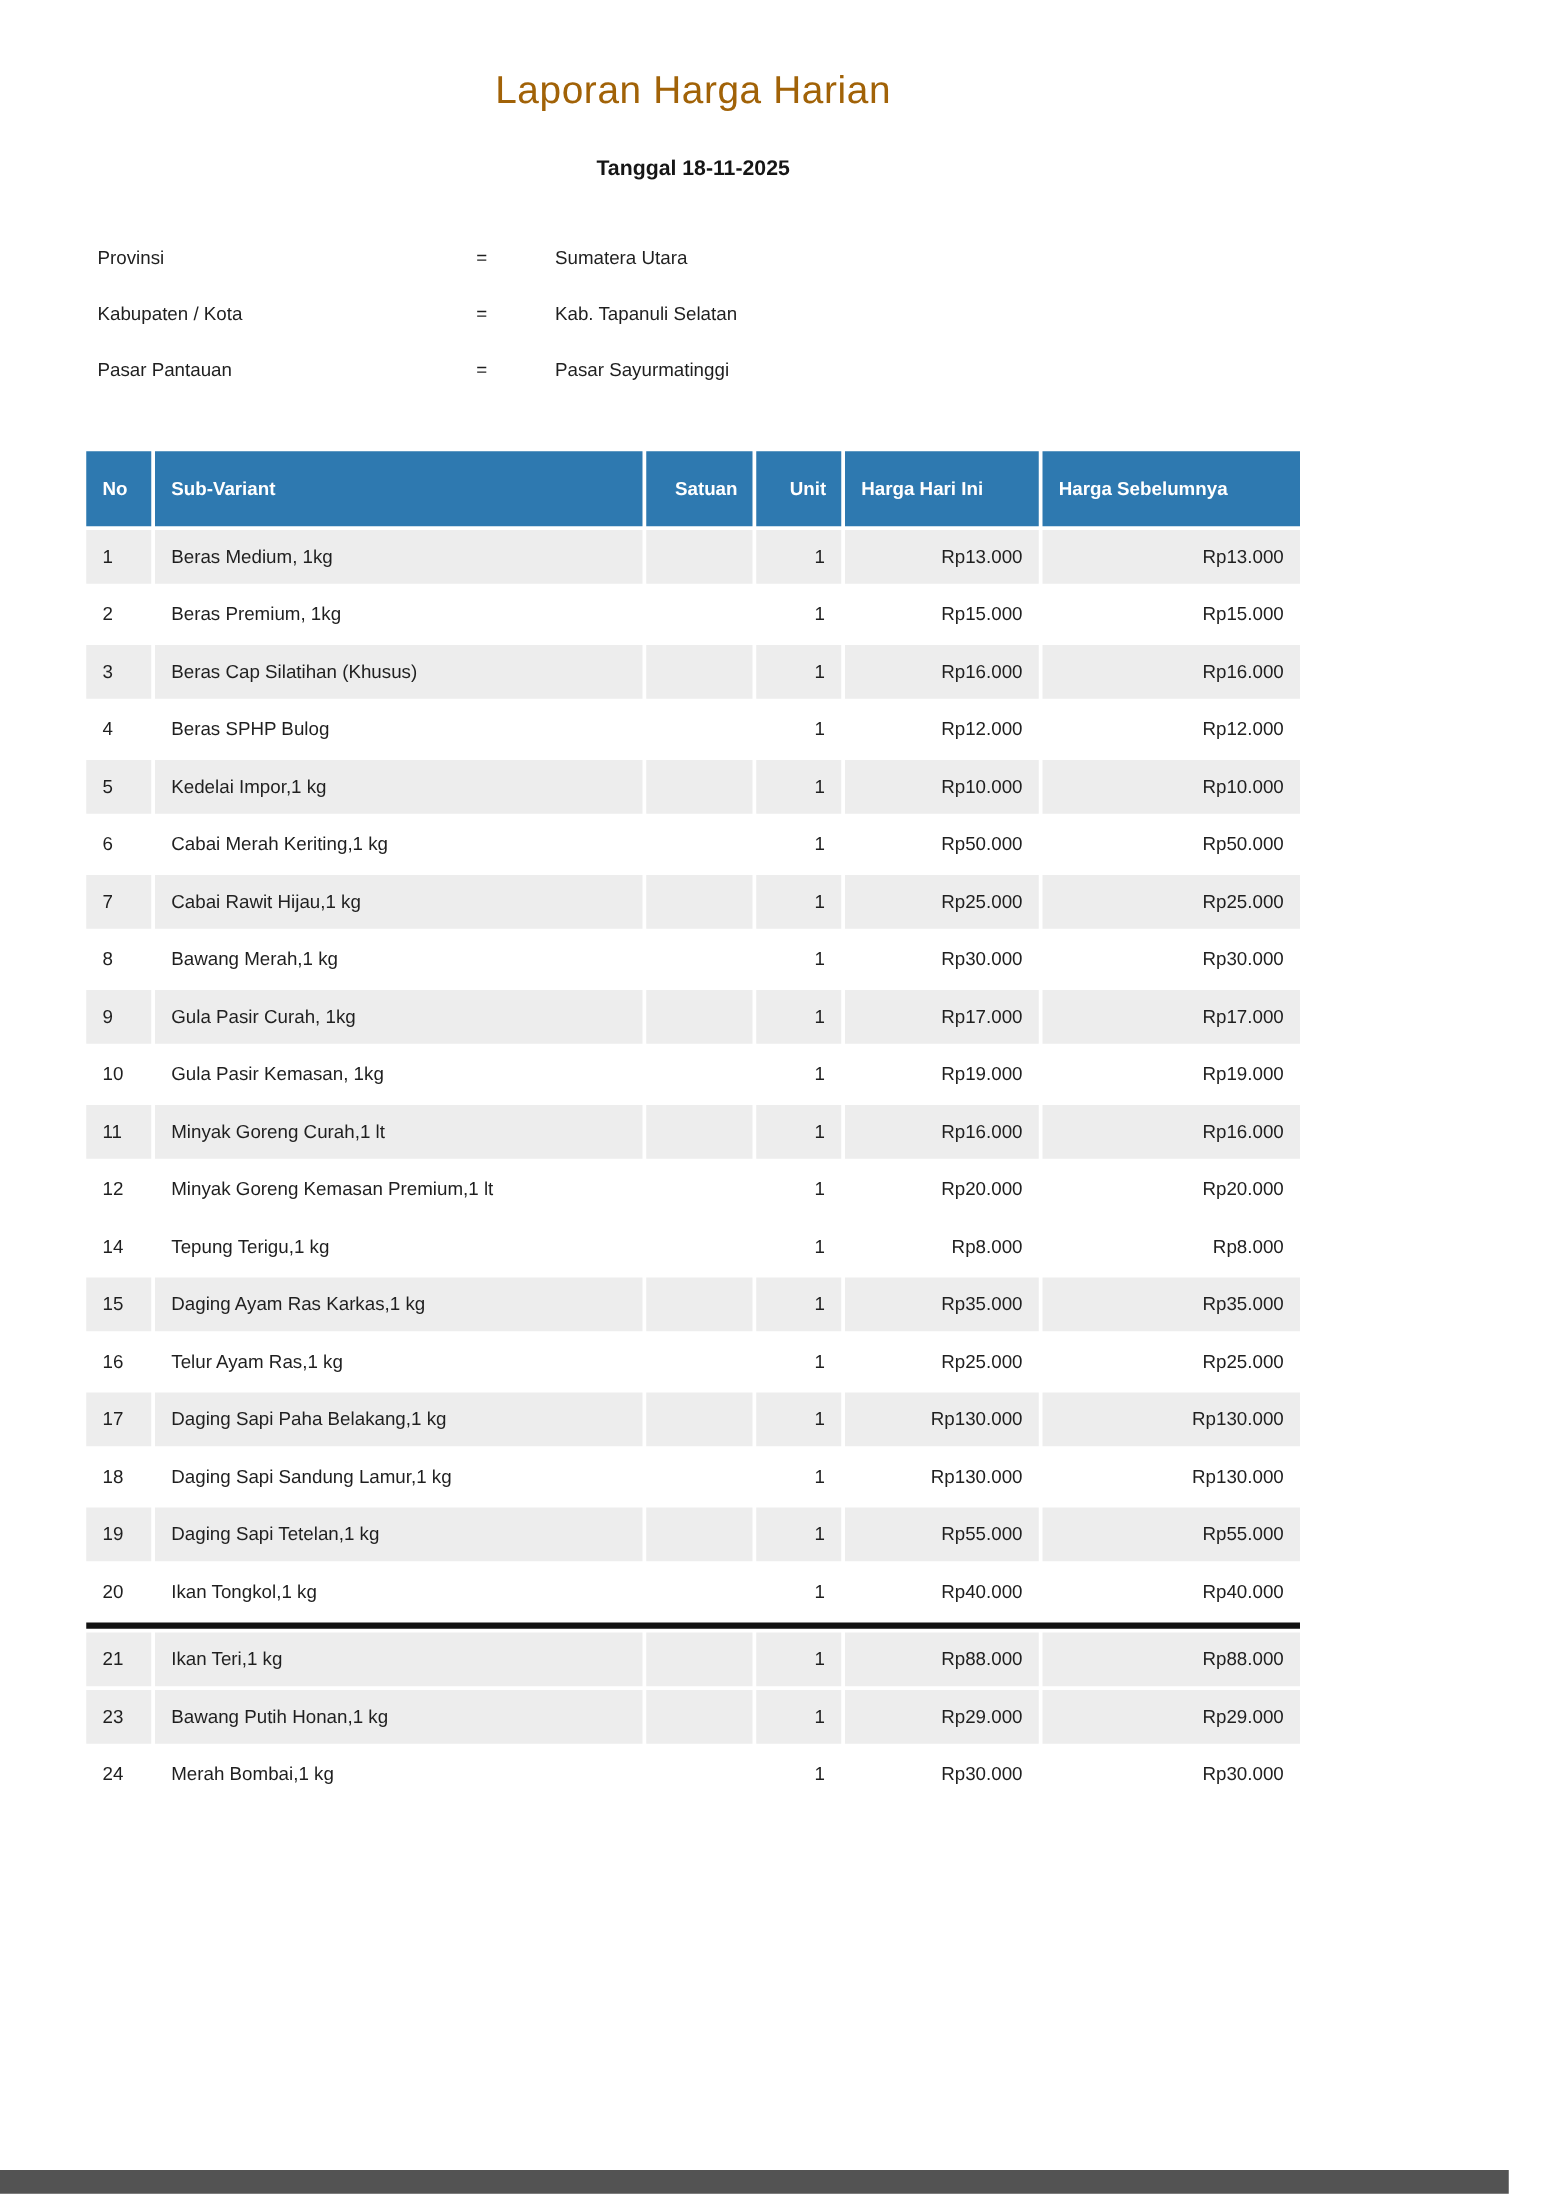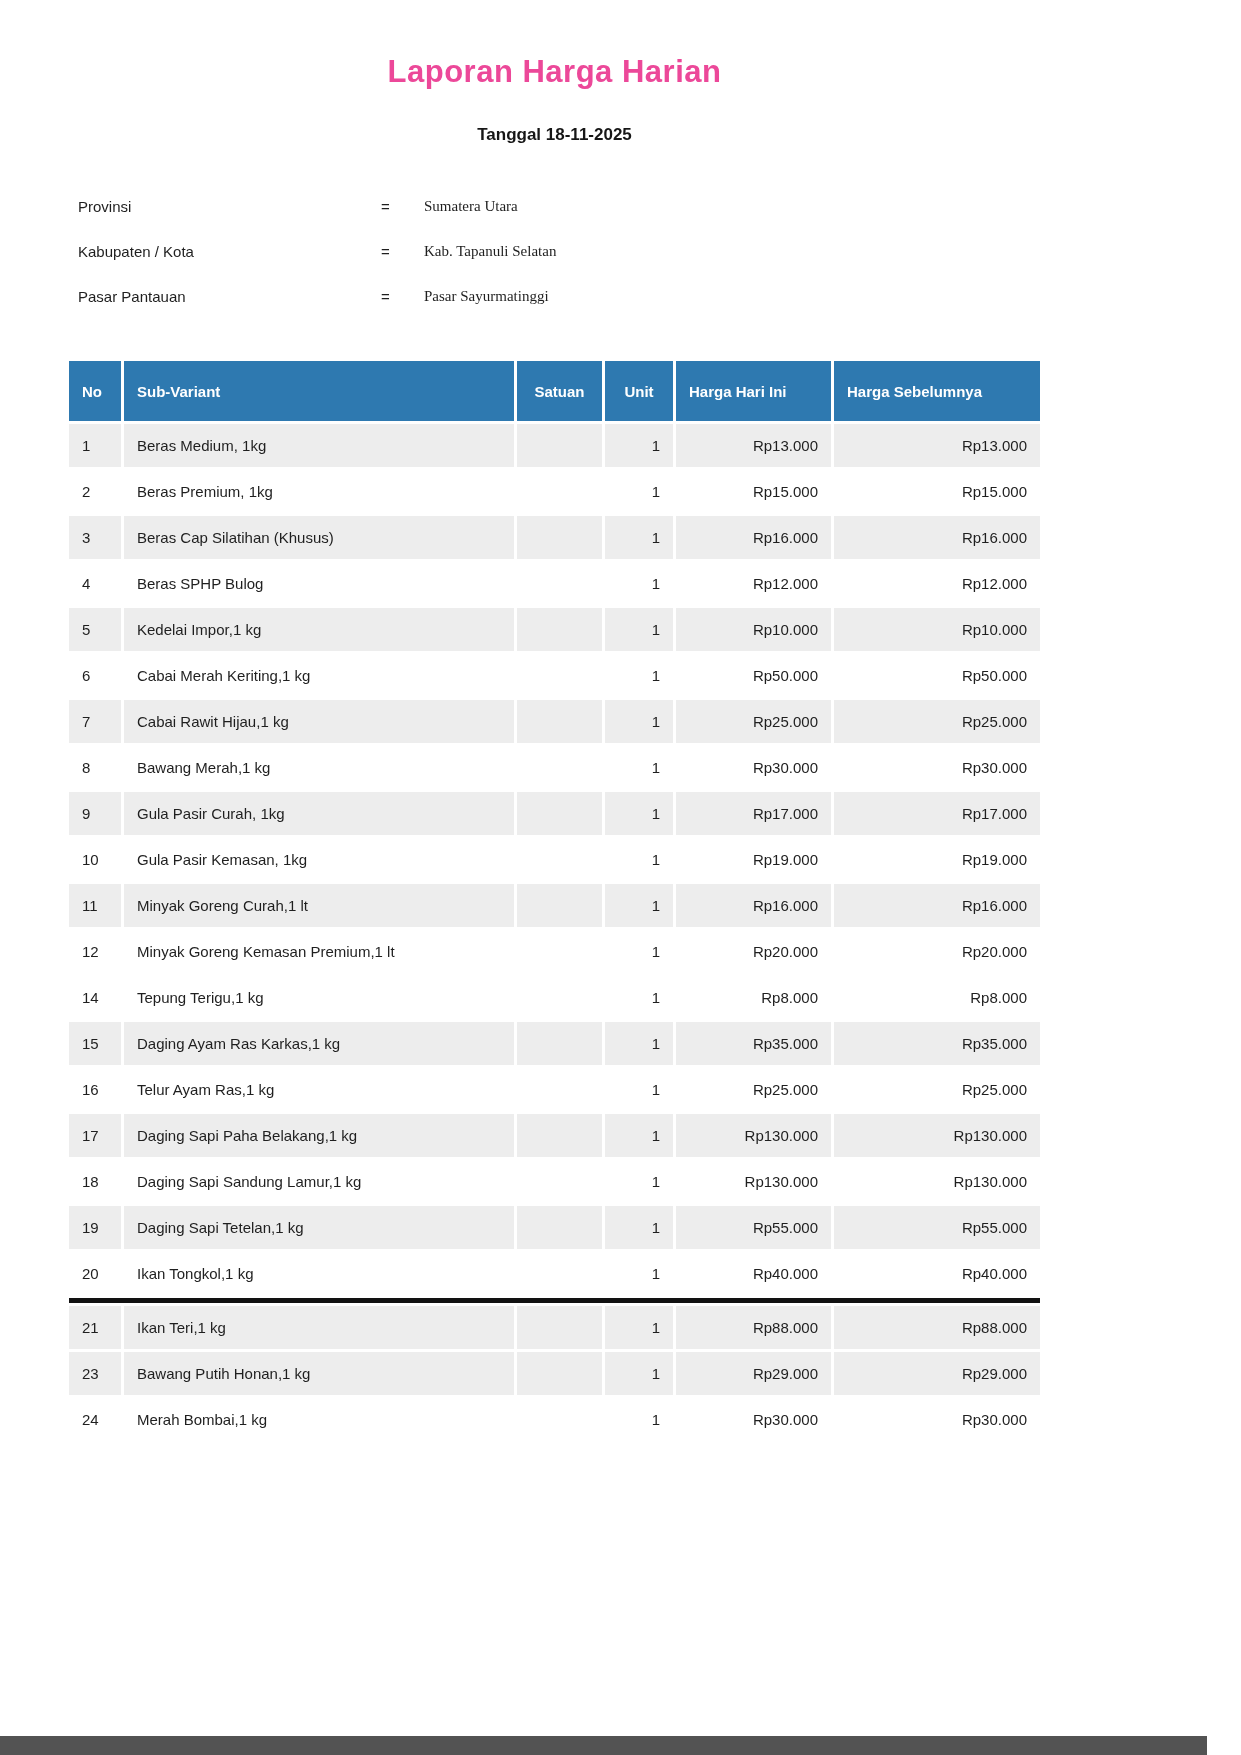--- a/index.html
+++ b/index.html
@@ -14,57 +14,57 @@
   .page {
     position: absolute;
     left: 66px; top: 0;
     width: 977px;
   }
   .title {
     margin: 53px 0 0 0;
     text-align: center;
     font-size: 31px;
     line-height: 38px;
-    font-weight: bold;
-    color: #ec4899;
+    font-weight: normal;
+    color: #a16207;
     letter-spacing: 0.5px;
   }
   .subtitle {
     margin: 33px 0 16px 0;
     text-align: center;
     font-size: 17px;
     line-height: 21px;
     font-weight: bold;
     color: #161616;
   }
   .meta { margin-top: 53px; }
   .meta-row { position: relative; height: 45px; font-size: 15px; }
   .meta-label { position: absolute; left: 12px; top: 0; }
   .meta-eq    { position: absolute; left: 315px; top: 0; }
-  .meta-val   { position: absolute; left: 358px; top: 0; font-family: Liberation Serif, serif; }
+  .meta-val   { position: absolute; left: 378px; top: 0; }
 
   table.price {
     margin-top: 25px;
     width: 977px;
     border-collapse: separate;
     border-spacing: 3px;
     table-layout: fixed;
   }
   table.price th {
     background: #2e79b0;
     color: #ffffff;
     font-size: 15px;
     font-weight: bold;
     height: 36px;
     padding: 12px 13px;
     text-align: left;
     white-space: nowrap;
     overflow: hidden;
   }
-  table.price th.center { text-align: center; padding: 0; }
+  table.price th.center { text-align: right; padding: 12px; }
   table.price td {
     font-size: 15px;
     height: 43px;
     padding: 0 13px;
     background: #ffffff;
     white-space: nowrap;
     overflow: hidden;
   }
   tr.odd td { background: #ededed; }
   td.c-no    { text-align: left; }

